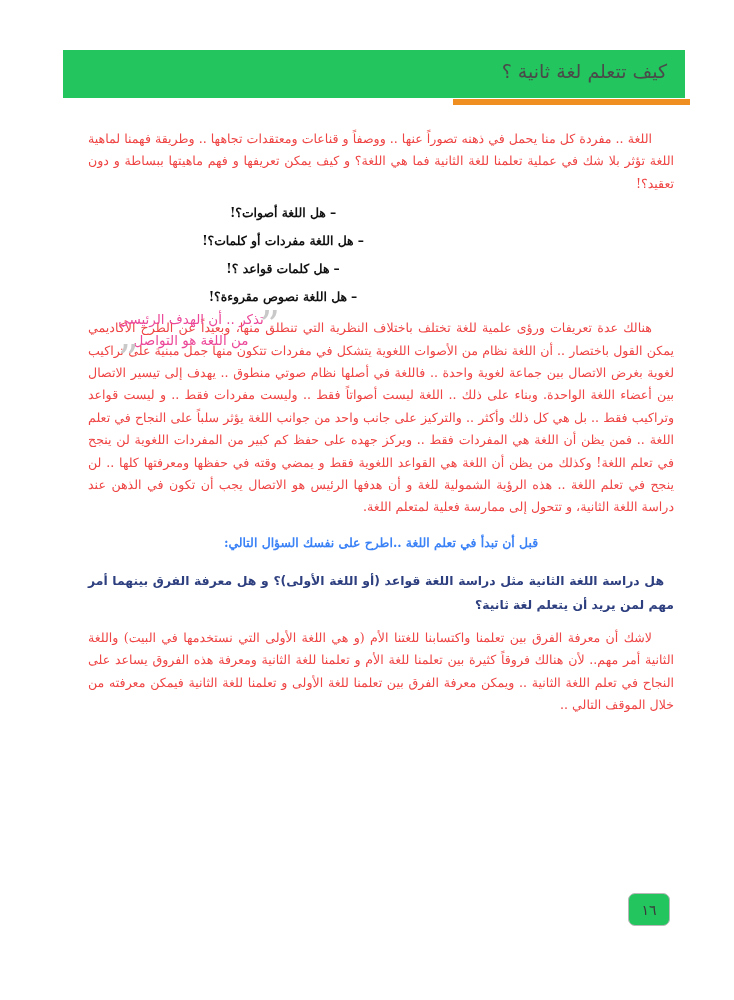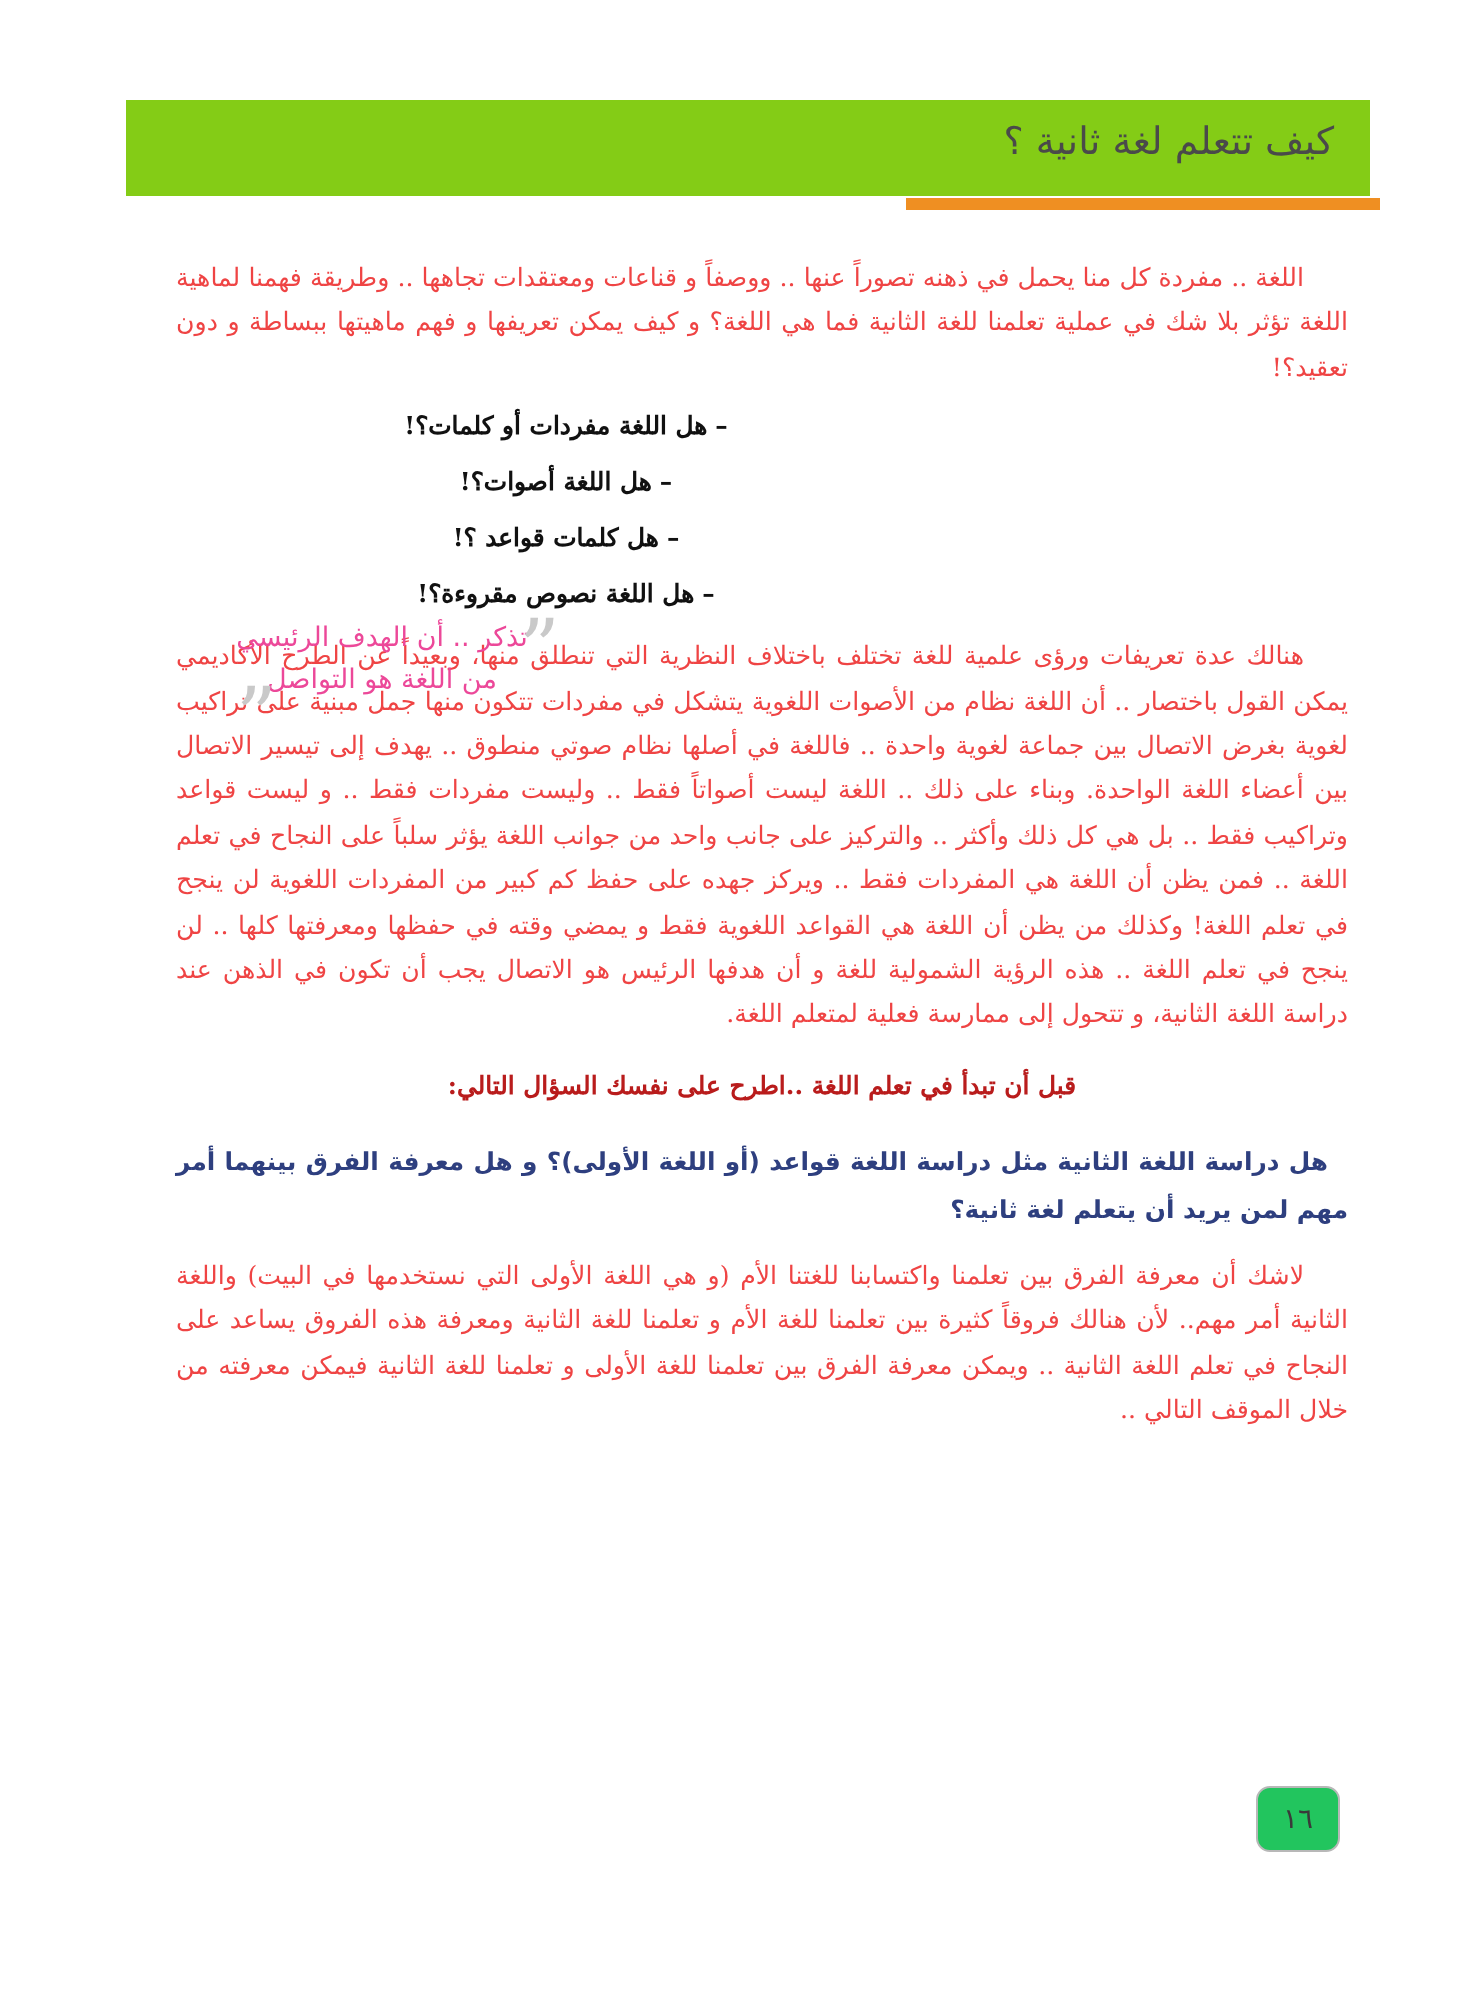--- a/index.html
+++ b/index.html
@@ -21,21 +21,21 @@
     background: #ffffff;
   }
 
   
   .header-band {
     position: absolute;
     left: 63px;
     top: 50px;
     width: 622px;
     height: 48px;
-    background: #84cc16;
+    background: #22c55e;
   }
   .header-title {
     position: absolute;
     right: 18px;
     top: 10px;
     font-size: 19px;
     color: #4a4a4a;
     font-weight: 400;
     letter-spacing: 0px;
     white-space: nowrap;
@@ -128,21 +128,21 @@
   .mark-open { right: 6px; top: 16px; }
   .mark-close { left: 22px; bottom: -8px; }
 
   
   p.bold-line {
     margin: 14px 0 16px 0;
     font-family: "DejaVu Serif", "Liberation Serif", serif;
     font-weight: bold;
     font-size: 12.4px;
     line-height: 20px;
-    color: #b91c1c;
+    color: #3b82f6;
     text-align: center;
     direction: rtl;
   }
   p.blue-block {
     margin: 0 0 10px 0;
     font-family: "DejaVu Sans", "Liberation Sans", sans-serif;
     font-weight: bold;
     font-size: 12.4px;
     line-height: 24px;
     color: #2e3f7f;
@@ -186,22 +186,22 @@
 
     <div class="list-wrap">
 
       <div class="pullquote">
         <span class="mark mark-open">”</span>
         <span class="quote-text">تذكر .. أن الهدف الرئيسي من اللغة هو التواصل</span>
         <span class="mark mark-close">”</span>
       </div>
 
       <ul class="q-list q-list-inner">
+        <li><span class="dash">–</span><span>هل اللغة أصوات؟!</span></li>
         <li><span class="dash">–</span><span>هل اللغة مفردات أو كلمات؟!</span></li>
-        <li><span class="dash">–</span><span>هل اللغة أصوات؟!</span></li>
         <li><span class="dash">–</span><span>هل كلمات قواعد  ؟!</span></li>
         <li><span class="dash">–</span><span>هل اللغة نصوص مقروءة؟!</span></li>
       </ul>
     </div>
 
     <p class="body-text">هنالك عدة تعريفات ورؤى علمية للغة تختلف باختلاف النظرية التي تنطلق منها، وبعيداً عن الطرح الأكاديمي يمكن القول باختصار .. أن اللغة نظام من الأصوات اللغوية يتشكل في مفردات تتكون منها جمل مبنية على تراكيب لغوية بغرض الاتصال بين جماعة لغوية واحدة .. فاللغة في أصلها نظام صوتي منطوق .. يهدف إلى تيسير الاتصال بين أعضاء اللغة الواحدة. وبناء على ذلك .. اللغة ليست أصواتاً فقط .. وليست مفردات فقط .. و ليست قواعد وتراكيب فقط ..  بل هي كل ذلك وأكثر .. والتركيز على جانب واحد من جوانب اللغة يؤثر سلباً على النجاح في تعلم اللغة .. فمن يظن أن اللغة هي المفردات فقط .. ويركز جهده على حفظ كم كبير من المفردات اللغوية لن ينجح في تعلم اللغة! وكذلك من يظن أن اللغة هي القواعد اللغوية فقط و يمضي وقته في حفظها ومعرفتها كلها .. لن ينجح في تعلم اللغة ..  هذه الرؤية الشمولية للغة و أن هدفها الرئيس هو الاتصال يجب أن تكون في الذهن عند دراسة اللغة الثانية، و تتحول إلى ممارسة فعلية لمتعلم اللغة.</p>
 
     <p class="bold-line">قبل أن تبدأ في تعلم اللغة ..اطرح على نفسك السؤال التالي:</p>
 
     <p class="blue-block">هل دراسة اللغة الثانية مثل دراسة اللغة قواعد (أو اللغة الأولى)؟ و هل معرفة الفرق بينهما أمر مهم لمن يريد أن يتعلم لغة ثانية؟</p>

